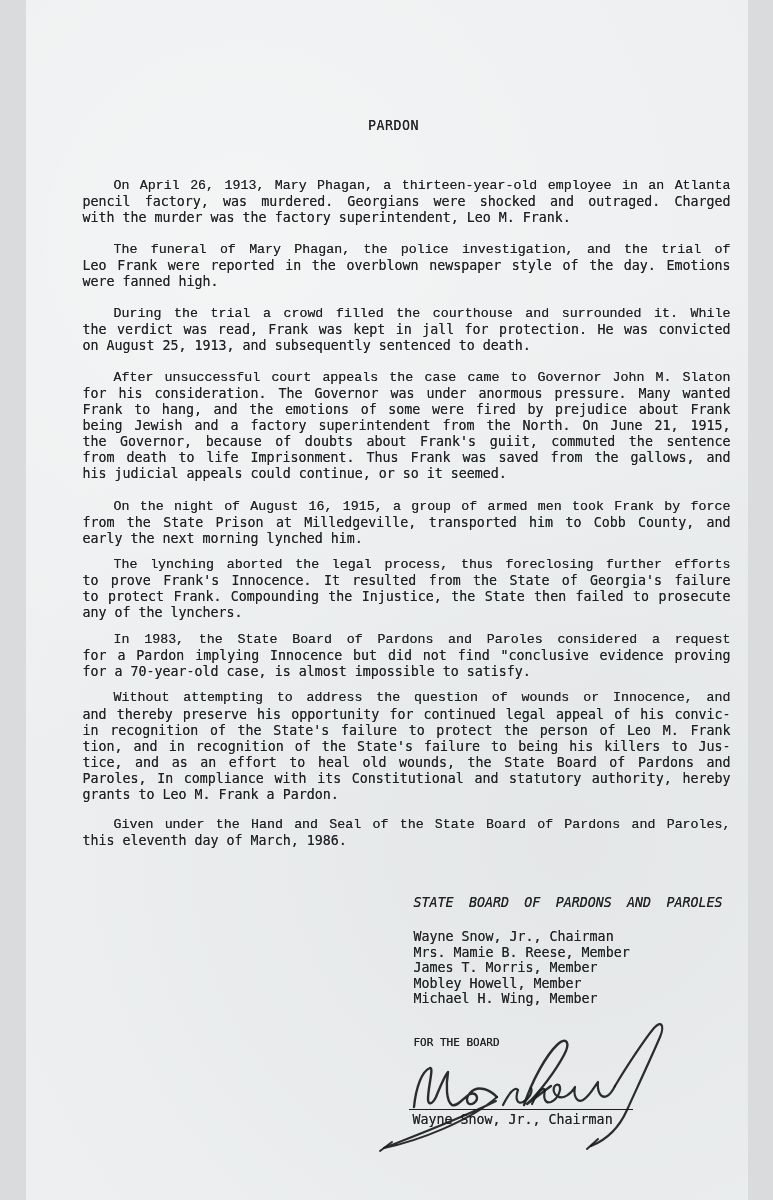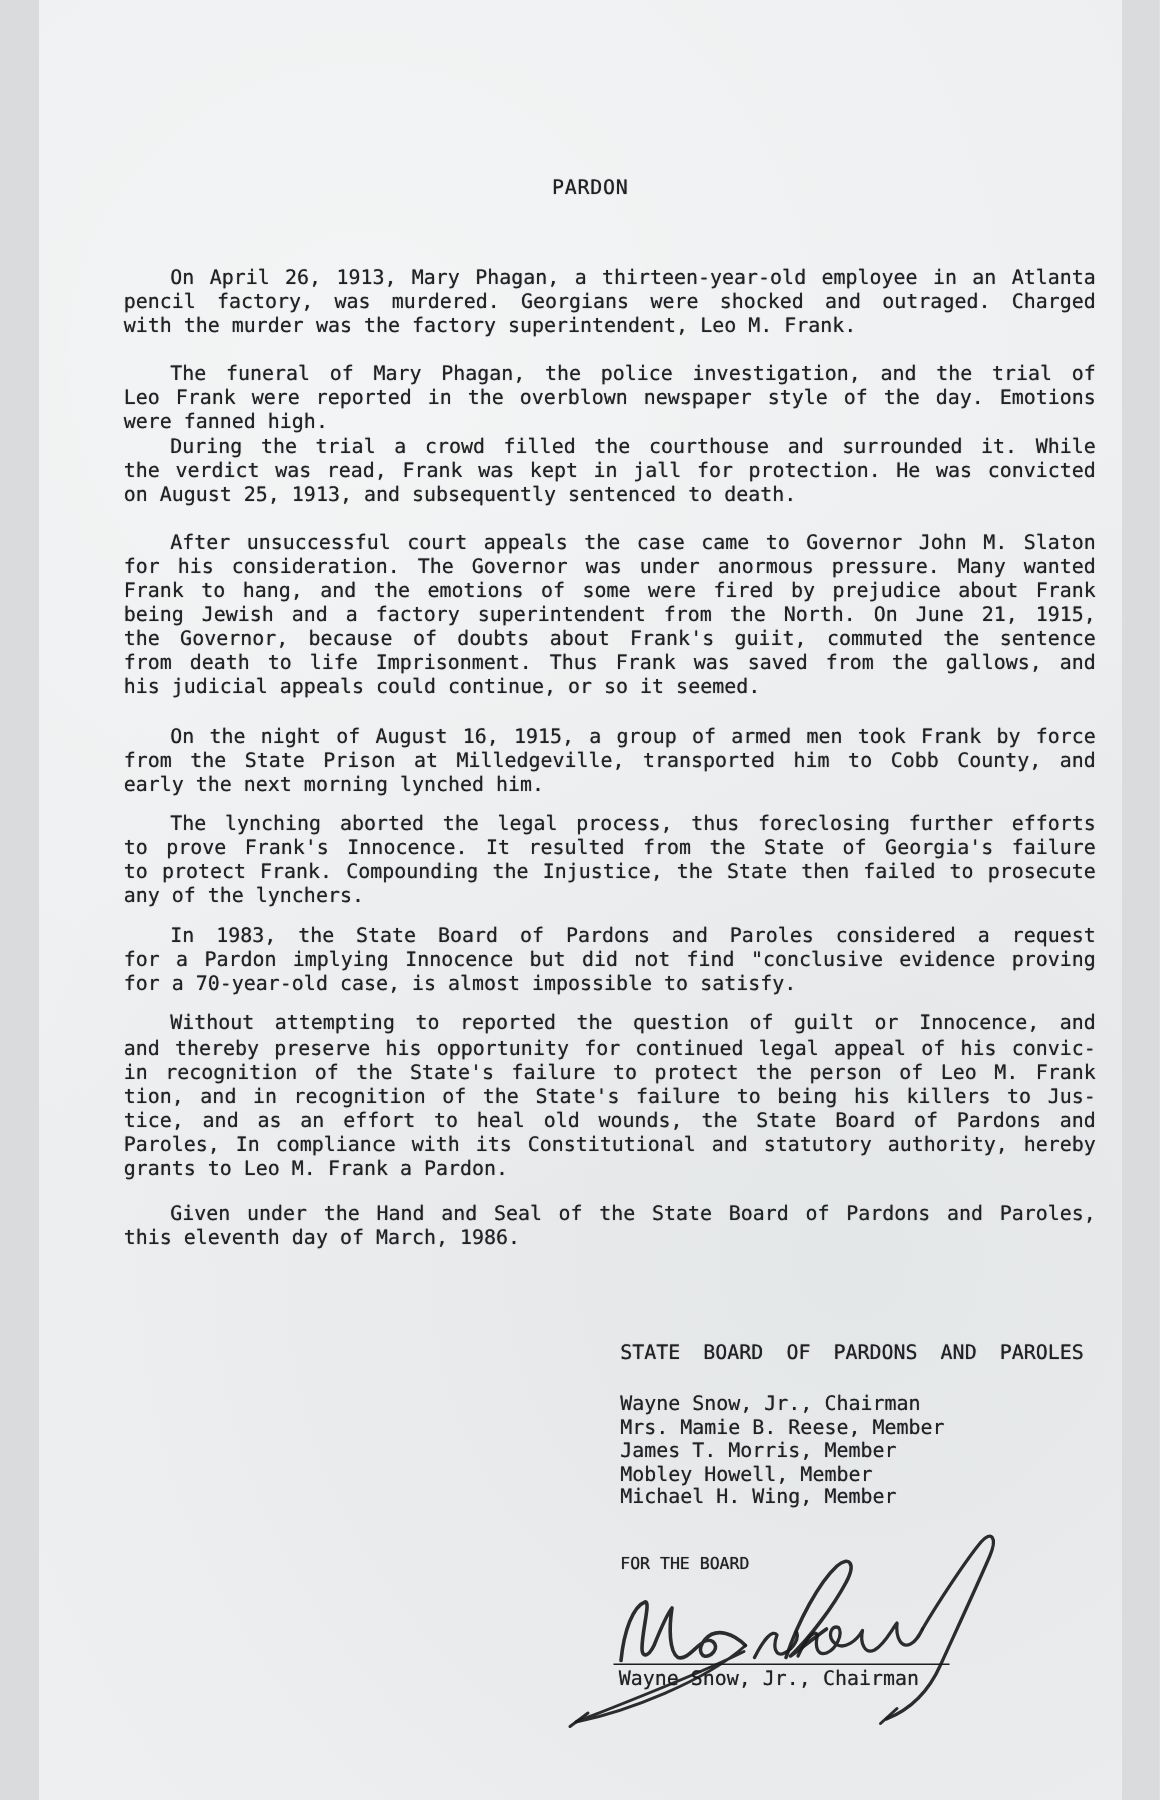--- a/index.html
+++ b/index.html
@@ -22,35 +22,36 @@
     letter-spacing:.5px;
     text-shadow:0 0 .6px rgba(25,26,28,.8);
   }
   .content{
     position:absolute;left:57px;top:178px;width:648px;
     font-size:13.3px;line-height:16.1px;
     text-shadow:0 0 .6px rgba(25,26,28,.7);
   }
   .para{margin:0;}
   .para:nth-child(1){margin-bottom:16px}
-  .para:nth-child(2){}
+  .para:nth-child(2){margin-bottom:15px}
   .para:nth-child(3){margin-bottom:16px}
   .para:nth-child(4){margin-bottom:16px}
   .para:nth-child(5){margin-bottom:10px}
   .para:nth-child(6){margin-bottom:11px}
   .para:nth-child(7){margin-bottom:10px}
   .para:nth-child(8){margin-bottom:14px}
   .line{white-space:normal;}
-  .line.first{text-indent:31px;}
+  .line.first{text-indent:31px;font-family:Liberation Mono, monospace;}
   .line.jl{text-align:justify;text-align-last:justify;}
   .sig-org{
     position:absolute;left:388px;top:895px;width:309px;
     font-size:13.3px;line-height:16px;
     text-align:justify;text-align-last:justify;
     text-shadow:0 0 .6px rgba(25,26,28,.8);
+    font-style:italic;
   }
   .members{
     position:absolute;left:388px;top:929px;
     font-size:13.3px;line-height:15.6px;
     text-shadow:0 0 .5px rgba(25,26,28,.7);
   }
   .for-board{
     position:absolute;left:388px;top:1035px;
     font-size:11px;line-height:16px;
     text-shadow:0 0 .6px rgba(25,26,28,.8);
@@ -115,21 +116,21 @@
         <div class="line jl">to prove Frank's Innocence. It resulted from the State of Georgia's failure</div>
         <div class="line jl">to protect Frank. Compounding the Injustice, the State then failed to prosecute</div>
         <div class="line">any of the lynchers.</div>
       </div>
       <div class="para">
         <div class="line first jl">In 1983, the State Board of Pardons and Paroles considered a request</div>
         <div class="line jl">for a Pardon implying Innocence but did not find "conclusive evidence proving</div>
         <div class="line">for a 70-year-old case, is almost impossible to satisfy.</div>
       </div>
       <div class="para">
-        <div class="line first jl">Without attempting to reported the question of guilt or Innocence, and</div>
+        <div class="line first jl">Without attempting to address the question of wounds or Innocence, and</div>
         <div class="line jl">and thereby preserve his opportunity for continued legal appeal of his convic-</div>
         <div class="line jl">in recognition of the State's failure to protect the person of Leo M. Frank</div>
         <div class="line jl">tion, and in recognition of the State's failure to being his killers to Jus-</div>
         <div class="line jl">tice, and as an effort to heal old wounds, the State Board of Pardons and</div>
         <div class="line jl">Paroles, In compliance with its Constitutional and statutory authority, hereby</div>
         <div class="line">grants to Leo M. Frank a Pardon.</div>
       </div>
       <div class="para">
         <div class="line first jl">Given under the Hand and Seal of the State Board of Pardons and Paroles,</div>
         <div class="line">this eleventh day of March, 1986.</div>

